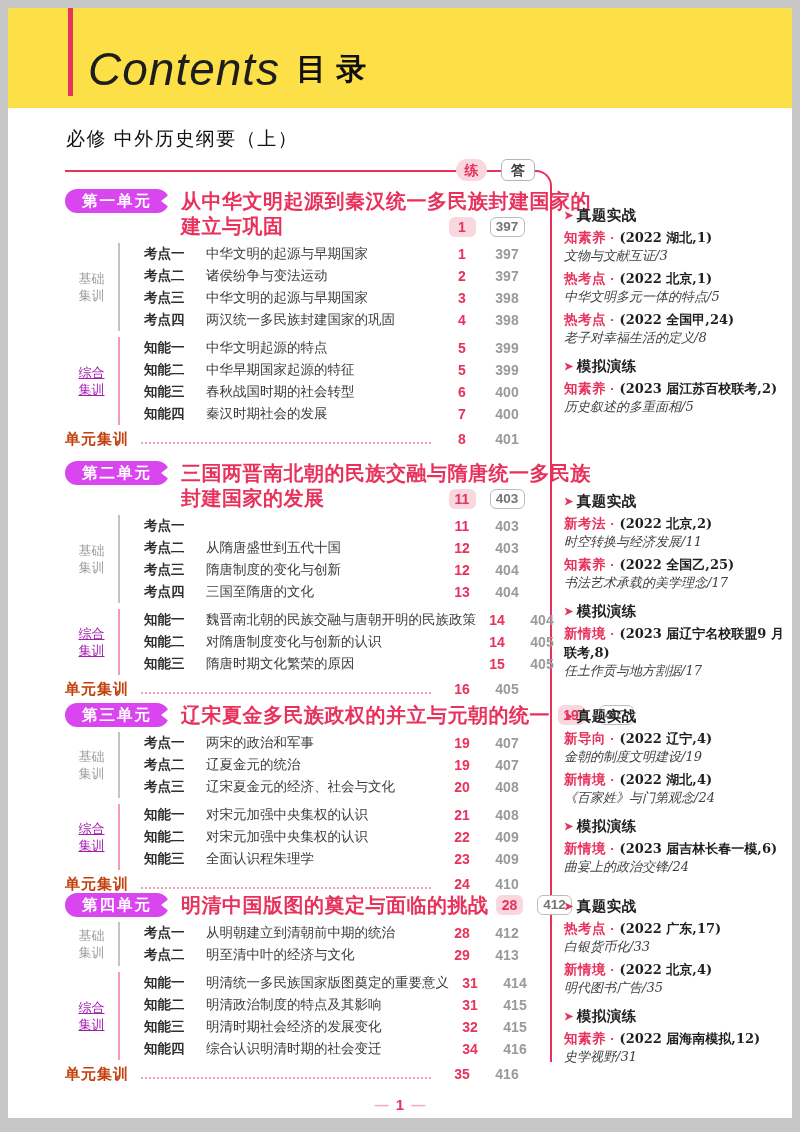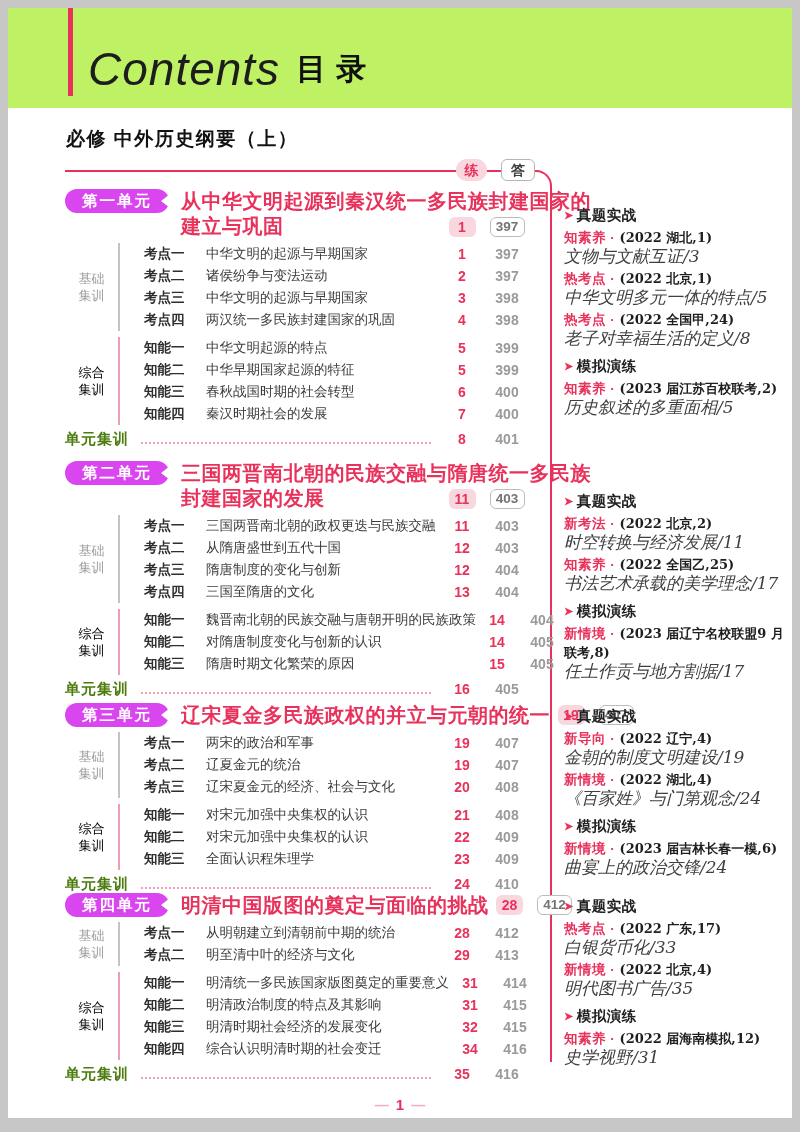--- a/index.html
+++ b/index.html
@@ -5,28 +5,28 @@
   html,body { margin:0; padding:0; }
   body {
     width:800px; height:1132px; position:relative;
     background:#c7c7c7;
     font-family:"Liberation Sans", sans-serif;
     -webkit-font-smoothing:antialiased;
   }
   .paper { position:absolute; left:8px; top:8px; width:784px; height:1110px; background:#ffffff; overflow:hidden; }
 
   
-  .band { position:absolute; left:0; top:0; width:100%; height:100px; background:#bef264; }
+  .band { position:absolute; left:0; top:0; width:100%; height:100px; background:#fde047; }
   .band-bar { position:absolute; left:60px; top:0; width:5px; height:88px; background:#e8315b; }
   .band-title { position:absolute; left:80px; top:34px; white-space:nowrap; }
   .title-en { font-style:italic; font-size:46px; color:#1d1d1d; letter-spacing:1px; }
   .title-zh { font-size:30px; font-weight:bold; color:#101010; letter-spacing:10px; margin-left:16px; vertical-align:6px; }
 
   
-  .section-heading { position:absolute; left:58px; top:118px; font-size:19px; font-weight:bold; color:#121212; letter-spacing:1.5px; }
+  .section-heading { position:absolute; left:58px; top:118px; font-size:19px; font-weight:normal; color:#121212; letter-spacing:1.5px; }
 
   
   .frame { position:absolute; left:57px; top:162px; width:485px; height:890px;
            border-top:2px solid #e8315b; border-right:2px solid #e8315b; border-top-right-radius:16px; }
   .lian-head { position:absolute; left:448px; top:151px; width:31px; height:22px; background:#f9d7df; border-radius:11px;
                color:#e8315b; font-weight:bold; font-size:14px; text-align:center; line-height:22px; z-index:2; }
   .da-head { position:absolute; left:493px; top:151px; width:34px; height:22px; background:#ffffff; border:1px solid #b5b5b5;
              border-radius:6px; color:#3e3e3e; font-weight:bold; font-size:14px; text-align:center; line-height:20px;
              box-sizing:border-box; z-index:2; }
 
@@ -51,45 +51,45 @@
   .numbox { min-width:35px; height:20px; border:1px solid #bcbcbc; border-radius:6px; color:#747474; font-weight:bold;
             font-size:13.5px; text-align:center; line-height:18px; box-sizing:border-box; background:#ffffff; padding:0 2px; }
   .rnum-l { color:#e8315b; font-weight:bold; font-size:14px; }
   .rnum-d { color:#9a9a9a; font-weight:bold; font-size:14px; }
 
   .group { display:flex; margin-top:4px; }
   .group + .group { margin-top:6px; }
   .glabel { flex:none; width:53px; display:flex; flex-direction:column; justify-content:center; align-items:center;
             font-size:13px; line-height:17px; }
   .glabel.basic { color:#9c9c9c; }
-  .glabel.comp  { color:#000000; }
+  .glabel.comp  { color:#a21caf;text-decoration:underline; }
   .gline { flex:none; width:2px; }
   .gline.basic { background:#c3c3c3; }
   .gline.comp  { background:#f09cb2; }
   .grows { flex:1; padding-left:24px; display:flex; flex-direction:column;justify-content:center; }
   .row { display:flex; align-items:center; height:22px; font-size:13.5px; color:#333333; }
   .rno { flex:none; width:62px; font-weight:bold; color:#2e2e2e; }
   .rtitle { white-space:nowrap; color:#3c3c3c; }
 
   .drill { display:flex; align-items:center; height:24px; margin-top:2px; }
-  .drill-label { flex:none; color:#4d7c0f; font-weight:bold; font-size:15px; letter-spacing:1px; }
+  .drill-label { flex:none; color:#c2410c; font-weight:bold; font-size:15px; letter-spacing:1px; }
   .leader { flex:1; margin:0 10px 0 12px; border-bottom:2px dotted #f09fb6; height:2px; position:relative; top:3px; }
 
   
   .sb { position:absolute; left:556px; width:228px; }
   #s0 { top:197px; } #s1 { top:483px; } #s2 { top:698px; } #s3 { top:888px; }
   .sb-sec + .sb-sec { margin-top:9px; }
   .sb-head { display:flex; align-items:center; font-size:14.5px; font-weight:bold; color:#222222; height:20px; margin-bottom:3px; letter-spacing:0.5px; }
   .arrow-icon { color:#e8315b; font-size:11px; margin-right:3px; font-style:normal; }
   .sb-item { margin-bottom:4px; }
   .sb-line1 { font-size:13.5px; line-height:19px; }
   .sb-tag { color:#e8315b; font-weight:bold; letter-spacing:0.5px; }
   .sb-tag::after { content:" · "; color:#e8315b; font-weight:bold; }
   .sb-src { color:#1e1e1e; font-weight:bold; font-family:"DejaVu Serif", serif; font-size:13px; }
-  .sb-desc { font-family:"DejaVu Serif", serif; font-style:italic; font-size:17px; color:#3f3f3f; line-height:18px; }
+  .sb-desc { font-family:"DejaVu Serif", serif; font-style:italic; font-size:13px; color:#3f3f3f; line-height:18px; }
 
   
   .footer { position:absolute; left:0; width:100%; top:1088px; display:flex; justify-content:center; align-items:center; gap:7px; }
   .footer::before, .footer::after { content:"—"; color:#f5aec0; font-weight:bold; font-size:14px; }
   .pnum { color:#e8315b; font-weight:bold; font-size:15px; }
 </style>
 </head>
 <body>
 
 <div class="paper">
@@ -211,21 +211,20 @@
     </div>
     <div class="group">
       <span class="glabel basic">
           <span>基础</span>
           <span>集训</span>
         </span>
       <span class="gline basic"></span>
       <div class="grows">
         <div class="row">
             <span class="rno">考点一</span>
-            <span class="rtitle">三国两晋南北朝的政权更迭与民族交融</span>
             <span class="cell lian rnum-l">11</span>
             <span class="cell da rnum-d">403</span>
           </div>
         <div class="row">
             <span class="rno">考点二</span>
             <span class="rtitle">从隋唐盛世到五代十国</span>
             <span class="cell lian rnum-l">12</span>
             <span class="cell da rnum-d">403</span>
           </div>
         <div class="row">

